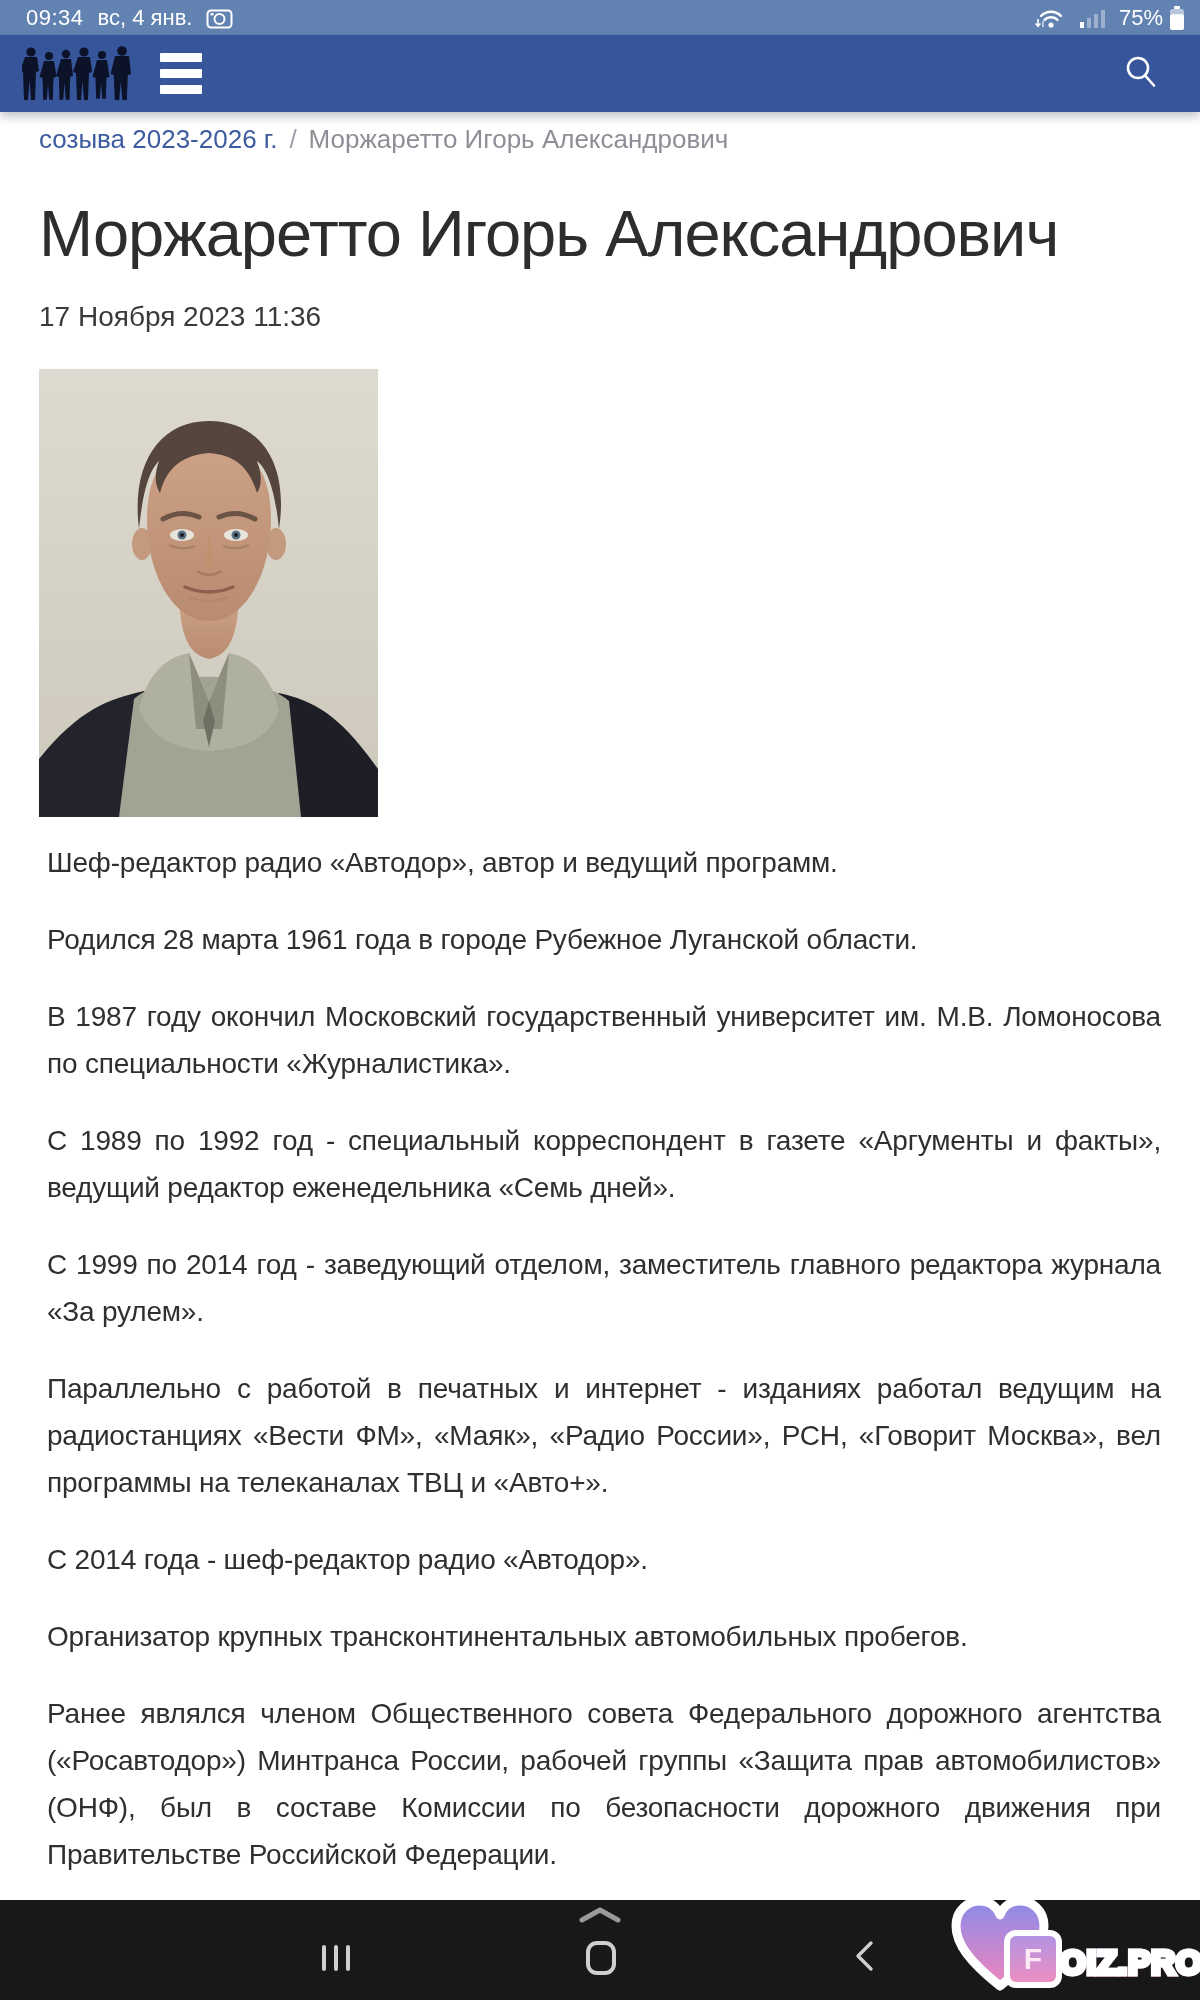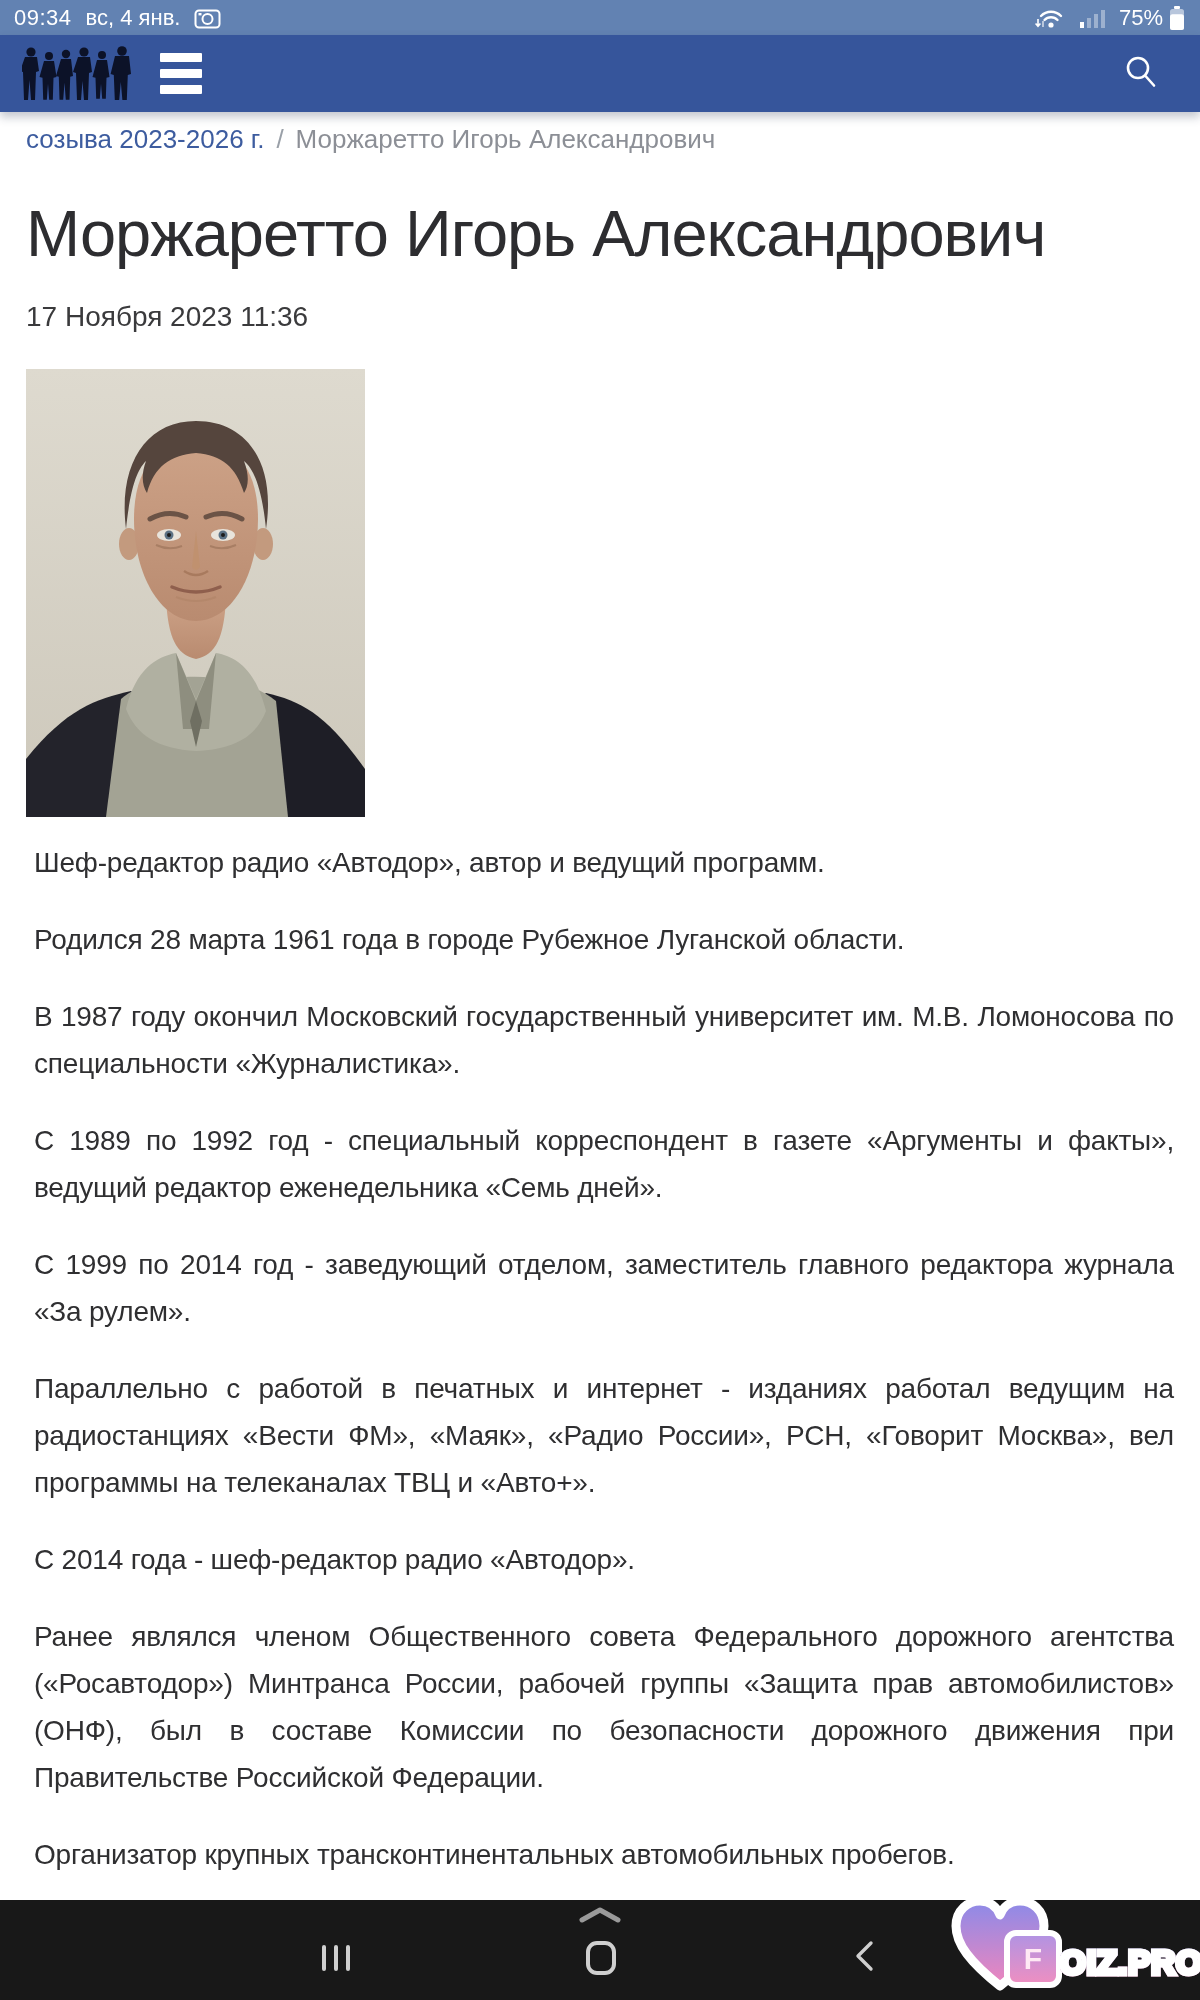--- a/index.html
+++ b/index.html
@@ -7,35 +7,35 @@
     position:relative;width:1200px;height:2000px;overflow:hidden;
     background:#ffffff;font-family:"Liberation Sans",sans-serif;
   }
   
   .statusbar{
     position:absolute;top:0;left:0;right:0;height:35px;background:#6282b2;
     display:flex;align-items:center;justify-content:space-between;
     color:#ffffff;font-size:22px;padding:0 14px;box-sizing:border-box;
   }
   .sb-left,.sb-right{display:flex;align-items:center;gap:14px;}
-  .sb-time{letter-spacing:.5px;}
+  .sb-time{letter-spacing:.5px;margin-left:12px;}
   .sb-icon svg{display:block;}
   .sb-batt{display:flex;align-items:center;gap:5px;}
   
   .appheader{
     position:absolute;top:35px;left:0;right:0;height:77px;background:#36559b;
     box-shadow:0 5px 9px rgba(40,50,80,.28);
     display:flex;align-items:center;
   }
   .logo{margin-left:22px;height:56px;display:flex;align-items:flex-end;}
   .hamburger{margin-left:26px;display:flex;flex-direction:column;gap:7px;cursor:pointer;}
   .hamburger span{display:block;width:42px;height:9px;background:#ffffff;border-radius:1px;}
   .search-btn{margin-left:auto;margin-right:40px;cursor:pointer;}
   
-  .content{position:absolute;top:112px;left:0;right:0;padding:0 26px;box-sizing:border-box;}
+  .content{position:absolute;top:112px;left:0;right:0;padding:0 39px;box-sizing:border-box;}
   .breadcrumb{
     margin-top:12px;font-size:26px;line-height:30px;white-space:nowrap;
     overflow:hidden;color:#8c8f96;
   }
   .breadcrumb a{color:#3d5c9f;text-decoration:none;}
   .crumb-sep{margin:0 12px;color:#9aa0a8;}
   h1.page-title{
     margin:42px 0 0 0;font-size:65px;line-height:1.16;font-weight:500;
     letter-spacing:-1px;color:#2d2d30;
   }
@@ -231,22 +231,22 @@
     </div>
 
     <div class="article-body">
       <p>Шеф-редактор радио «Автодор», автор и ведущий программ.</p>
       <p>Родился 28 марта 1961 года в городе Рубежное Луганской области.</p>
       <p>В 1987 году окончил Московский государственный университет им. М.В. Ломоносова по специальности «Журналистика».</p>
       <p>С 1989 по 1992 год - специальный корреспондент в газете «Аргументы и факты», ведущий редактор еженедельника «Семь дней».</p>
       <p>С 1999 по 2014 год - заведующий отделом, заместитель главного редактора журнала «За рулем».</p>
       <p>Параллельно с работой в печатных и интернет - изданиях работал ведущим на радиостанциях «Вести ФМ», «Маяк», «Радио России», РСН, «Говорит Москва», вел программы на телеканалах ТВЦ и «Авто+».</p>
       <p>С 2014 года - шеф-редактор радио «Автодор».</p>
+      <p>Организатор крупных трансконтинентальных автомобильных пробегов.</p>
       <p>Ранее являлся членом Общественного совета Федерального дорожного агентства («Росавтодор») Минтранса России, рабочей группы «Защита прав автомобилистов» (ОНФ), был в составе Комиссии по безопасности дорожного движения при Правительстве Российской Федерации.</p>
-      <p>Организатор крупных трансконтинентальных автомобильных пробегов.</p>
     </div>
   </div>
 
   <div class="navbar">
     <div class="nav-handle">
       <svg width="44" height="18" viewBox="0 0 44 18">
         <path d="M4 14 L22 4 L40 14" fill="none" stroke="#9a9a9a" stroke-width="5" stroke-linecap="round" stroke-linejoin="round"></path>
       </svg>
     </div>
     <div class="nav-icons">

